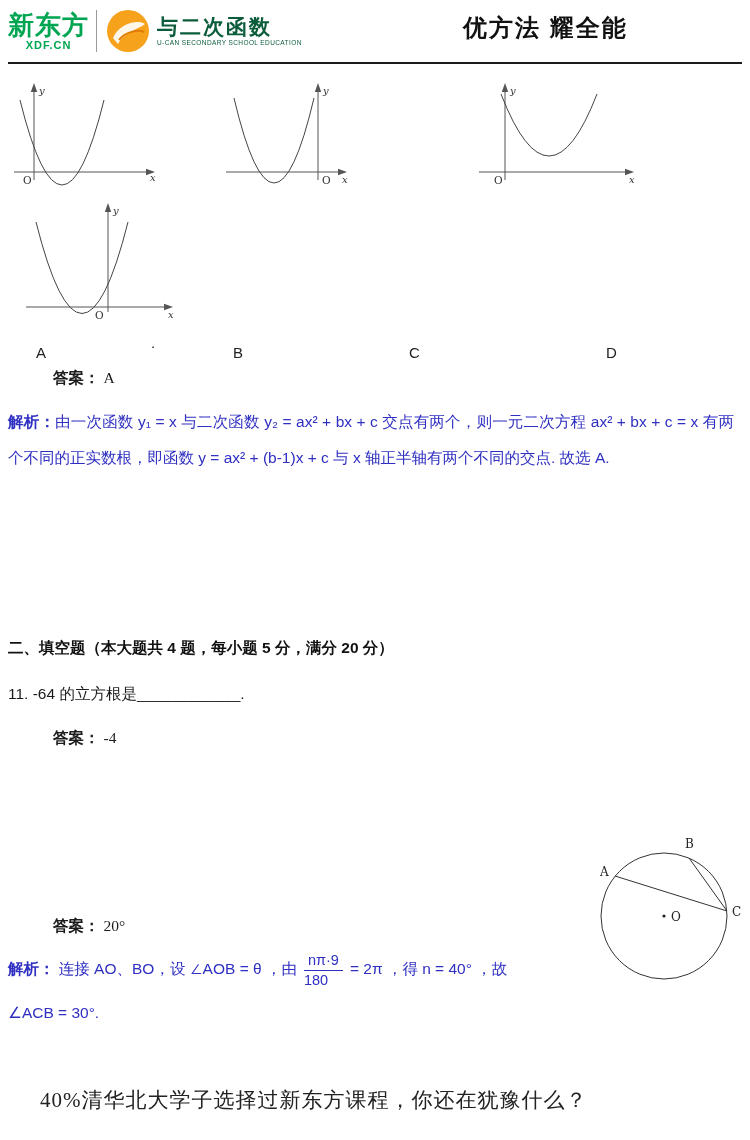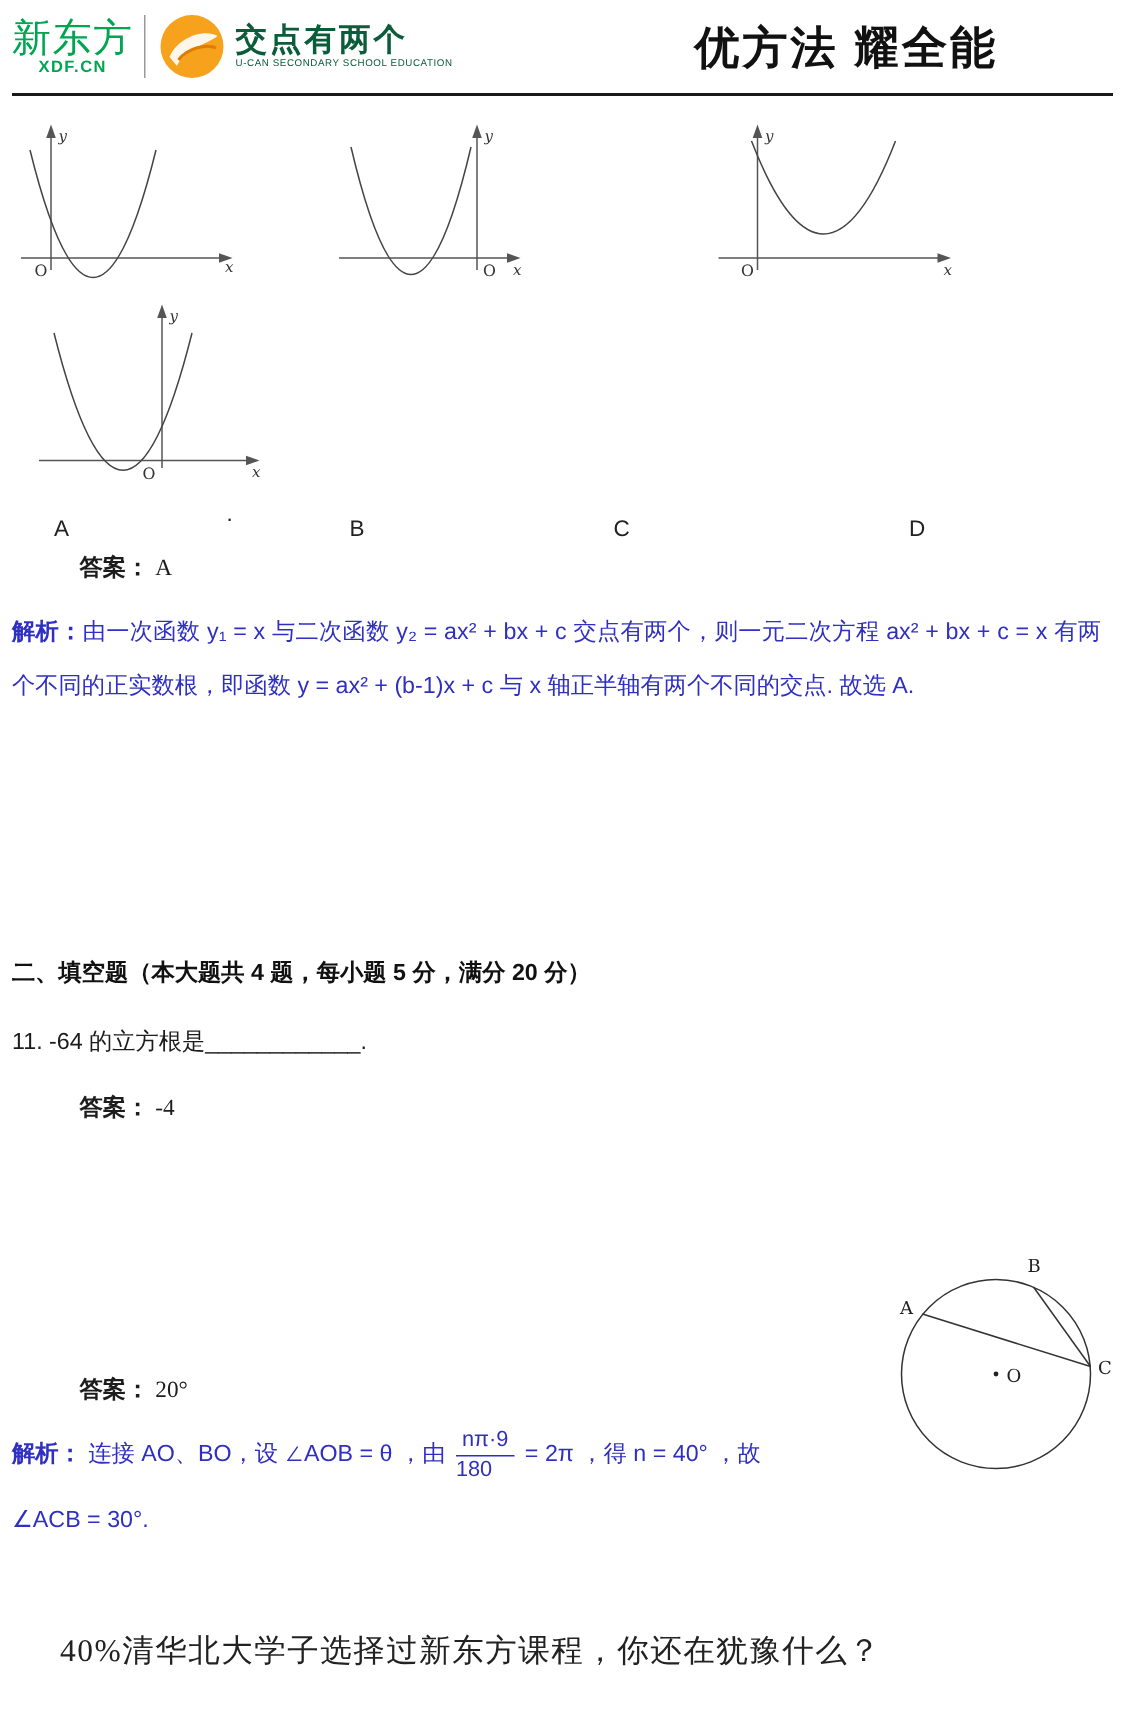--- a/index.html
+++ b/index.html
@@ -2,28 +2,28 @@
 <html><head>
 <meta charset="utf-8">
 <style>
   html,body{margin:0;padding:0;}
   body{width:750px;height:1140px;background:#ffffff;font-family:"Liberation Sans",sans-serif;color:#1c1c1c;}
   .page{position:relative;width:750px;height:1140px;overflow:hidden;background:#fff;}
 
   
   .header{position:absolute;left:8px;top:0;width:734px;height:62px;border-bottom:2px solid #1a1a1a;display:flex;align-items:center;}
   .brand{display:flex;flex-direction:column;align-items:center;line-height:1;}
-  .brand-cn{font-size:26px;font-weight:normal;color:#00a551;letter-spacing:1px;}
+  .brand-cn{font-size:26px;font-weight:bold;color:#00a551;letter-spacing:1px;}
   .brand-url{font-size:11px;font-weight:bold;color:#00a551;margin-top:2px;letter-spacing:1px;}
   .brand-divider{width:1px;height:42px;background:#9a9a9a;margin:0 9px 0 7px;}
   .ucan-logo{width:44px;height:44px;margin-right:7px;}
   .subbrand{display:flex;flex-direction:column;line-height:1;}
   .subbrand-cn{font-size:21px;font-weight:bold;color:#0b5c3a;letter-spacing:2px;}
   .subbrand-en{font-size:6.5px;color:#0b5c3a;margin-top:3px;letter-spacing:0.4px;}
-  .slogan{position:absolute;left:455px;top:12px;font-size:30px;font-weight:bold;color:#111;letter-spacing:2px;}
+  .slogan{position:absolute;left:455px;top:12px;font-size:24px;font-weight:bold;color:#111;letter-spacing:2px;}
 
   
   .graph{position:absolute;}
   .graph svg{display:block;}
   .axis{stroke:#555;stroke-width:1;}
   .curve{stroke:#444;stroke-width:1;fill:none;}
   .arrow{fill:#555;}
   .glabel{font-family:"DejaVu Serif",serif;font-style:italic;font-size:10px;fill:#333;}
   .olabel{font-family:"DejaVu Serif",serif;font-size:10.5px;fill:#333;}
   .option-label{position:absolute;top:344px;font-size:15px;color:#222;}
@@ -61,21 +61,21 @@
       <span class="brand-cn">新东方</span>
       <span class="brand-url">XDF.CN</span>
     </div>
     <div class="brand-divider"></div>
     <svg class="ucan-logo" viewBox="0 0 44 44">
       <circle cx="22" cy="22" r="21" fill="#f6a21d"></circle>
       <path d="M7,29 C13,15 31,10 39,15 C31,21 17,24 12,35 Z" fill="#ffffff" opacity="0.9"></path>
       <path d="M13,31 C19,23 32,20 38,23" stroke="#e07b00" stroke-width="2" fill="none"></path>
     </svg>
     <div class="subbrand">
-      <span class="subbrand-cn">交点有两个</span>
+      <span class="subbrand-cn">与二次函数</span>
       <span class="subbrand-en">U-CAN SECONDARY SCHOOL EDUCATION</span>
     </div>
     <div class="slogan">优方法 耀全能</div>
   </div>
 
   <div class="graph" style="left:8px;top:80px;">
     <svg width="150" height="118" viewBox="0 0 150 118">
       <line class="axis" x1="6" y1="92" x2="140" y2="92"></line>
       <path class="arrow" d="M147,92 l-9,-3.2 v6.4 z"></path>
       <line class="axis" x1="26" y1="100" x2="26" y2="10"></line>

